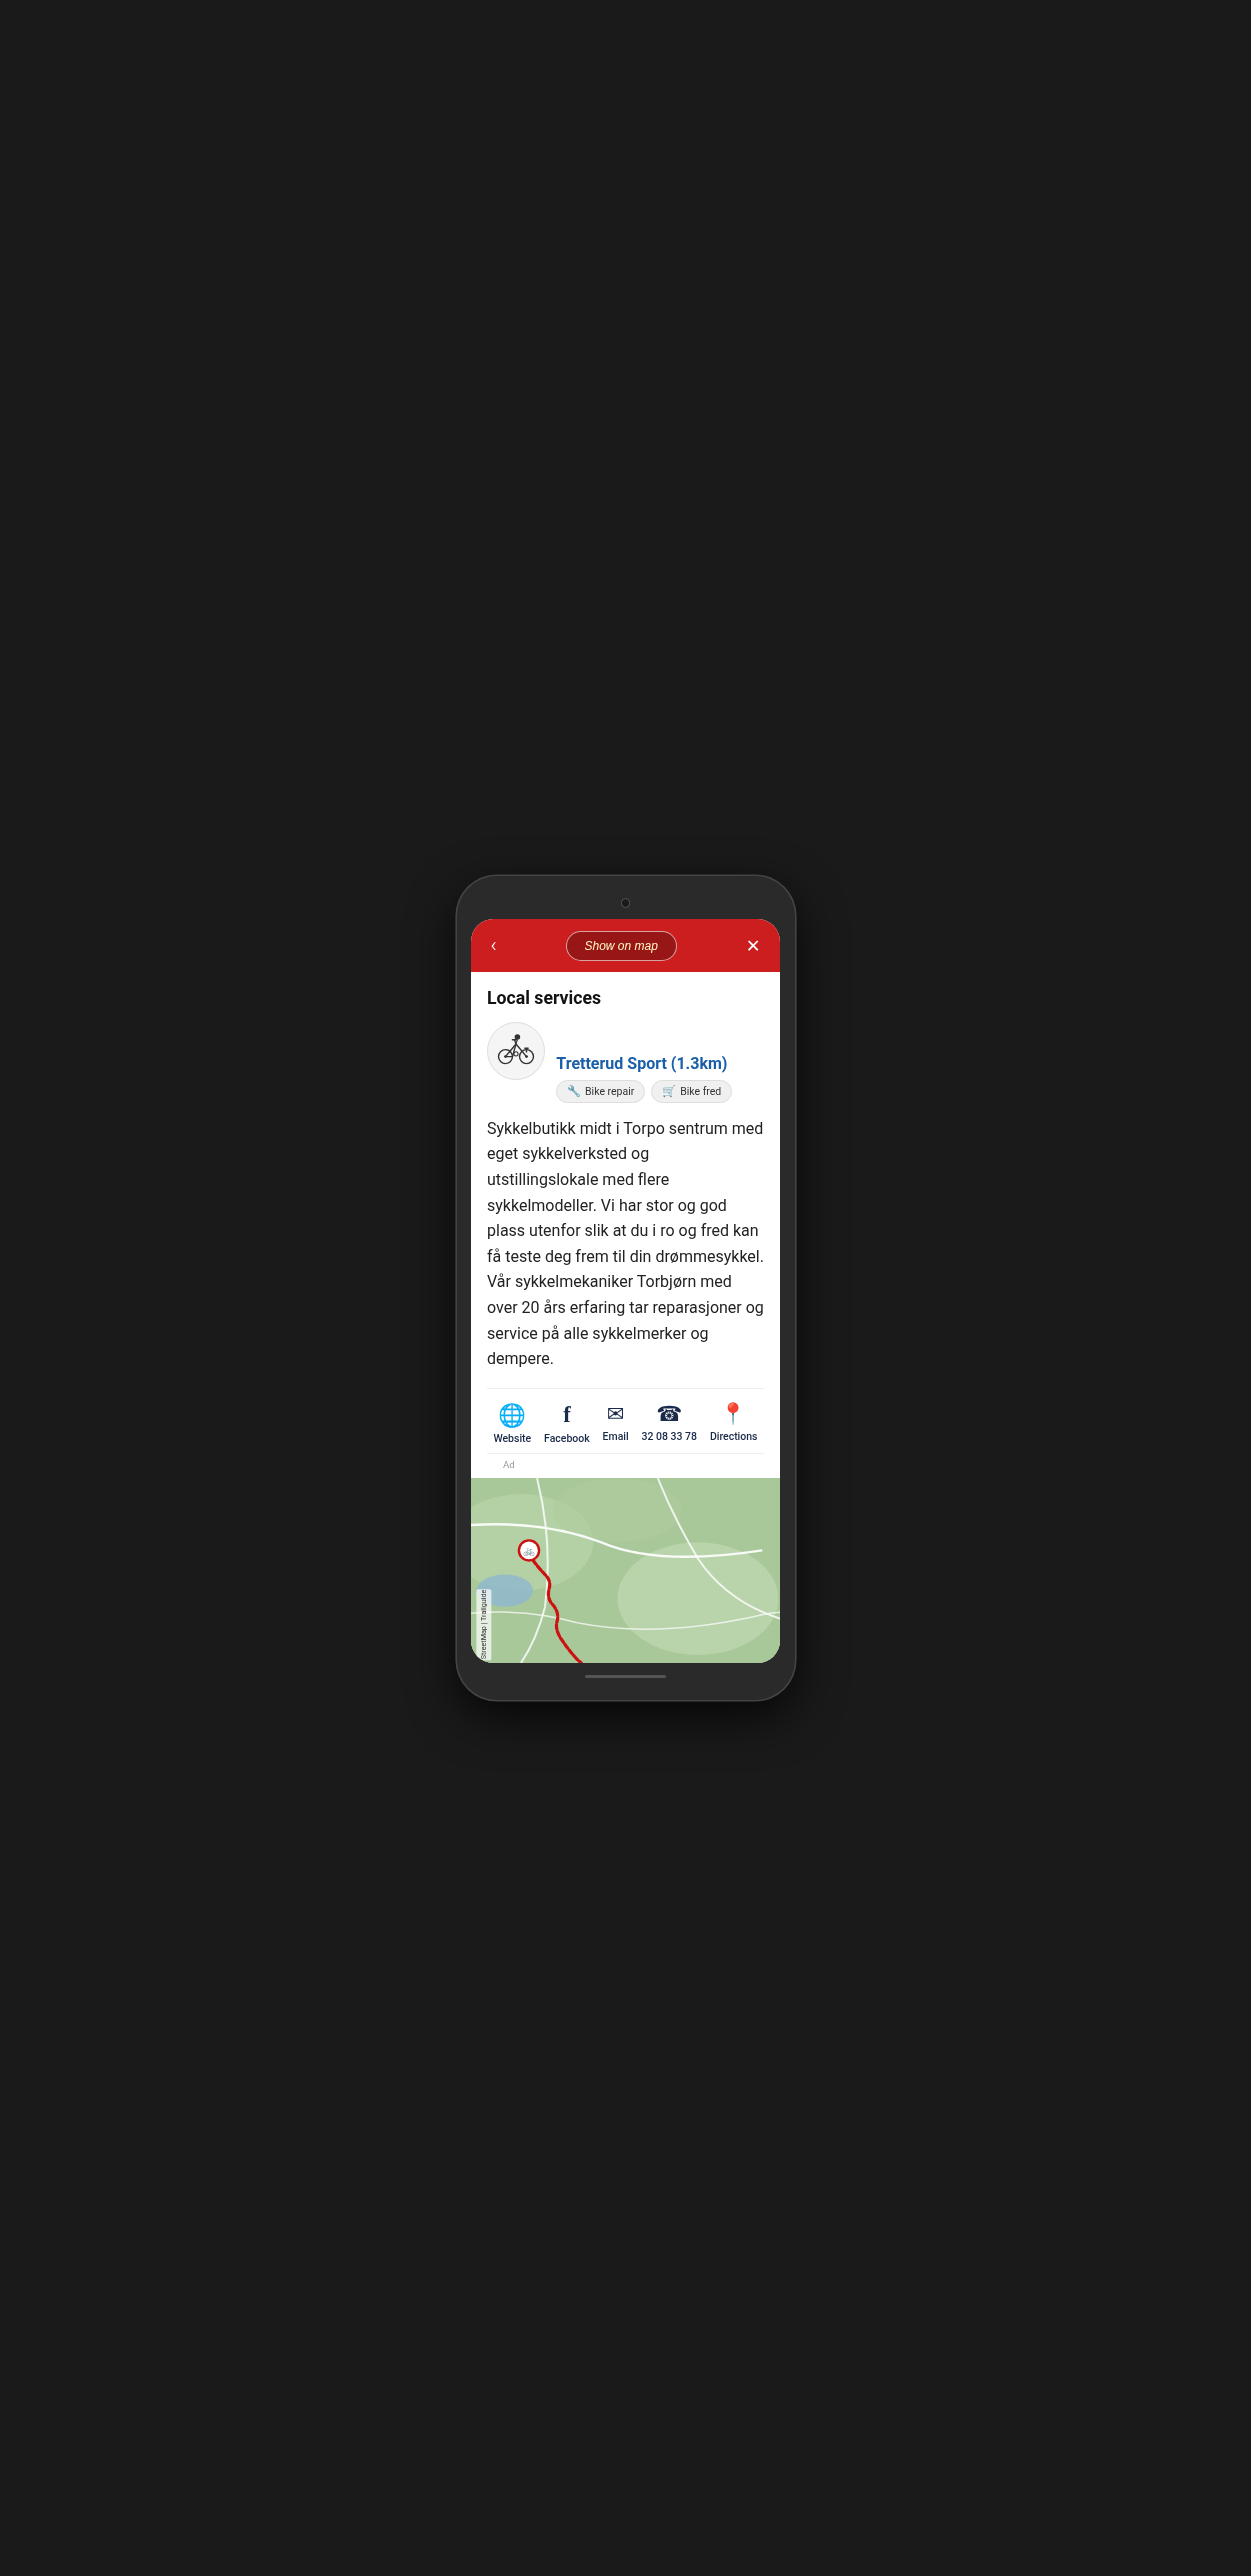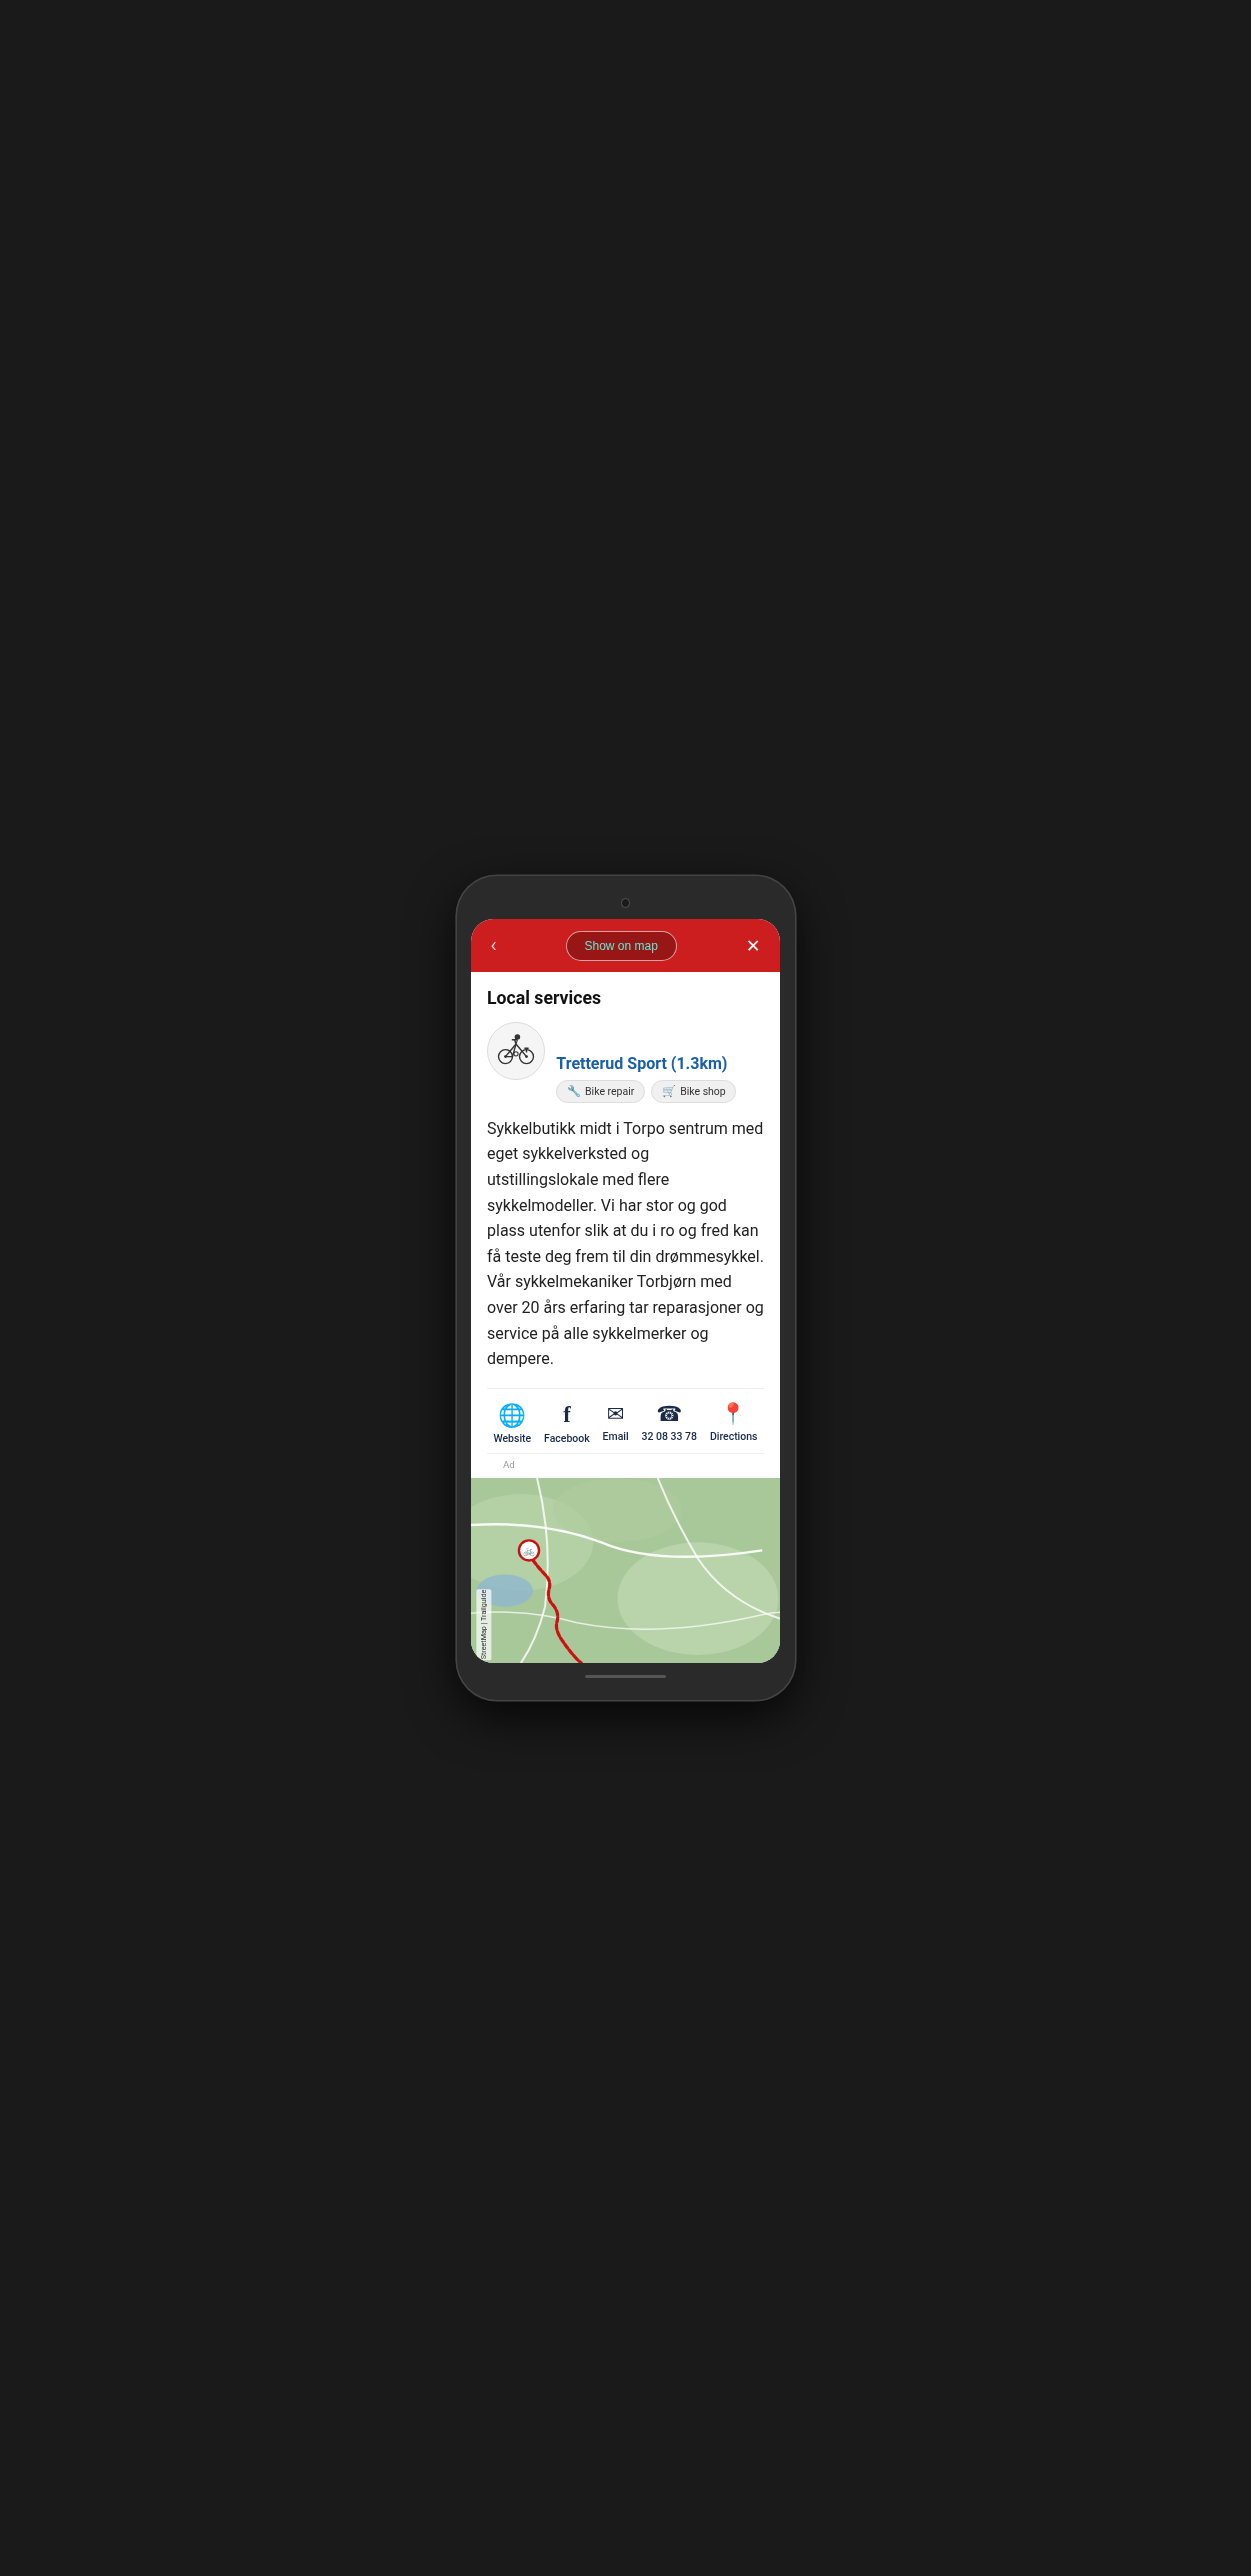--- a/index.html
+++ b/index.html
@@ -57,26 +57,27 @@
       color: white;
       font-size: 21px;
       font-weight: 300;
       cursor: pointer;
       line-height: 1;
       padding: 3.2px 6.4px;
     }
 
     .header-show-map-btn {
       background: rgba(0,0,0,0.25);
-      color: #5eead4;
+      color: #fef9c3;
       border: 1.2px solid rgba(255,255,255,0.6);
       border-radius: 20px;
       padding: 7.2px 17.7px;
       font-size: 12px;
       cursor: pointer;
+      font-style: italic;
     }
 
     .header-close {
       color: white;
       font-size: 17.7px;
       cursor: pointer;
       padding: 3.2px 6.4px;
     }
 
     
@@ -293,21 +294,21 @@
         </div>
         <div class="business-info">
           <div class="business-name">Tretterud Sport (1.3km)</div>
           <div class="tags">
             <div class="tag">
               <span class="tag-icon">🔧</span>
               <span>Bike repair</span>
             </div>
             <div class="tag">
               <span class="tag-icon">🛒</span>
-              <span>Bike shop</span>
+              <span>Bike fred</span>
             </div>
           </div>
         </div>
       </div>
 
       <p class="description">Sykkelbutikk midt i Torpo sentrum med eget sykkelverksted og utstillingslokale med flere sykkelmodeller. Vi har stor og god plass utenfor slik at du i ro og fred kan få teste deg frem til din drømmesykkel. Vår sykkelmekaniker Torbjørn med over 20 års erfaring tar reparasjoner og service på alle sykkelmerker og dempere.</p>
 
       <div class="actions">
         <div class="action-item">
           <span class="action-icon" style="font-size:22.5px;">🌐</span>

